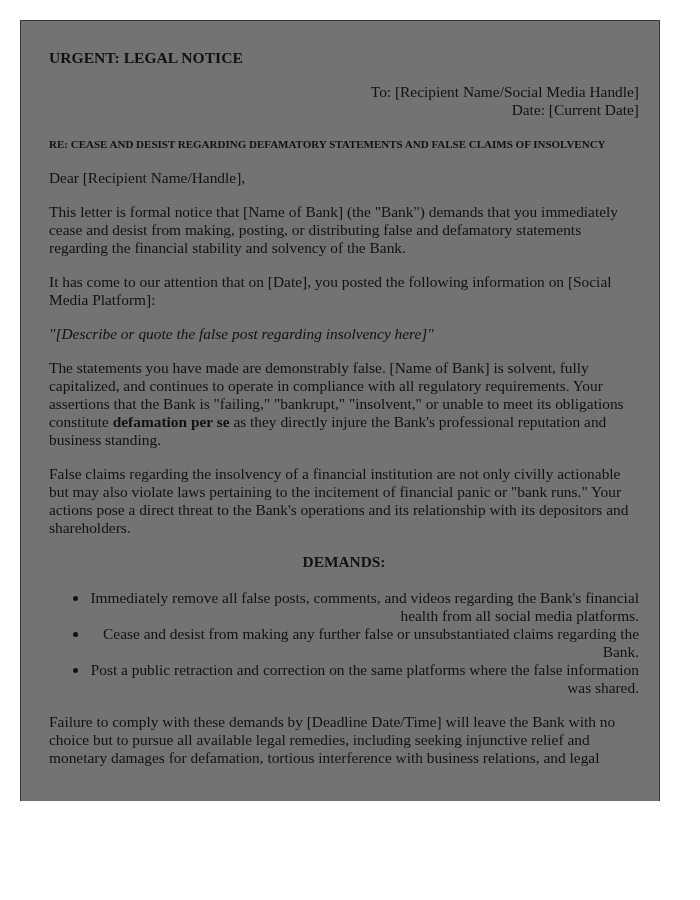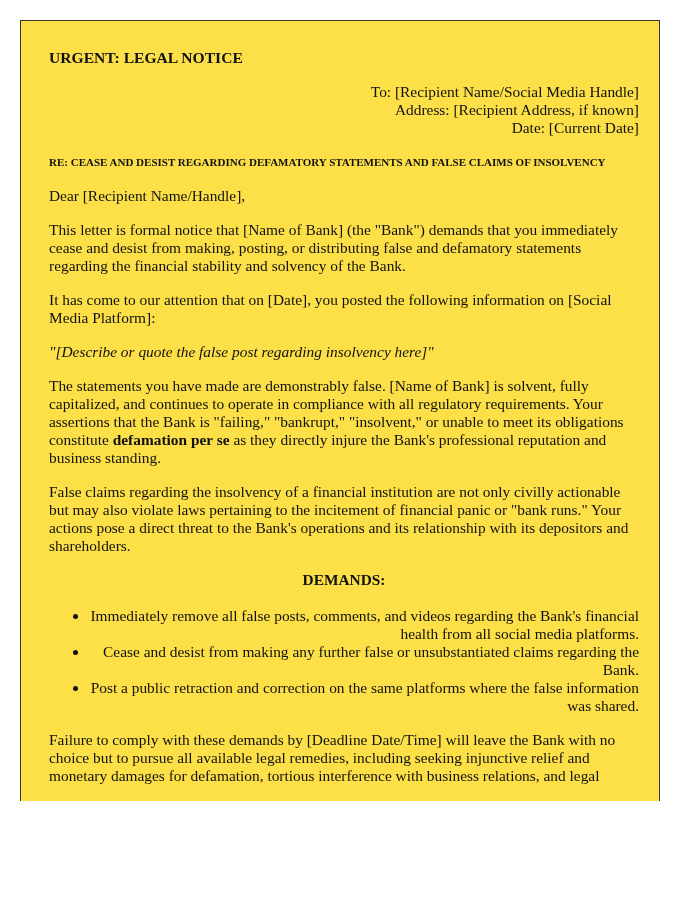--- a/index.html
+++ b/index.html
@@ -19,21 +19,21 @@
       position: absolute;
       left: 20px;
       top: 20px;
       width: 640px;
       height: 781px;
       border-left: 1.5px solid #333333;
       border-right: 1.5px solid #333333;
       border-top: 1.5px solid #333333;
       box-sizing: border-box;
       overflow: hidden;
-      background: #fde047;
+      background: #737373;
     }
     .letter {
       position: absolute;
       left: 28px;
       top: 28px;
       width: 590px;
       font-size: 15.4px;
       line-height: 18px;
     }
     .letter p {
@@ -75,21 +75,20 @@
 </head>
 <body>
 
 <div class="page-frame">
   <div class="letter">
 
     <div class="title">URGENT: LEGAL NOTICE</div>
 
     <div class="address-block">
       <div>To: [Recipient Name/Social Media Handle]</div>
-      <div>Address: [Recipient Address, if known]</div>
       <div>Date: [Current Date]</div>
     </div>
 
     <div class="re-line">RE: CEASE AND DESIST REGARDING DEFAMATORY STATEMENTS AND FALSE CLAIMS OF INSOLVENCY</div>
 
     <p>Dear [Recipient Name/Handle],</p>
 
     <p>This letter is formal notice that [Name of Bank] (the "Bank") demands that you immediately cease and desist from making, posting, or distributing false and defamatory statements regarding the financial stability and solvency of the Bank.</p>
 
     <p>It has come to our attention that on [Date], you posted the following information on [Social Media Platform]:</p>

